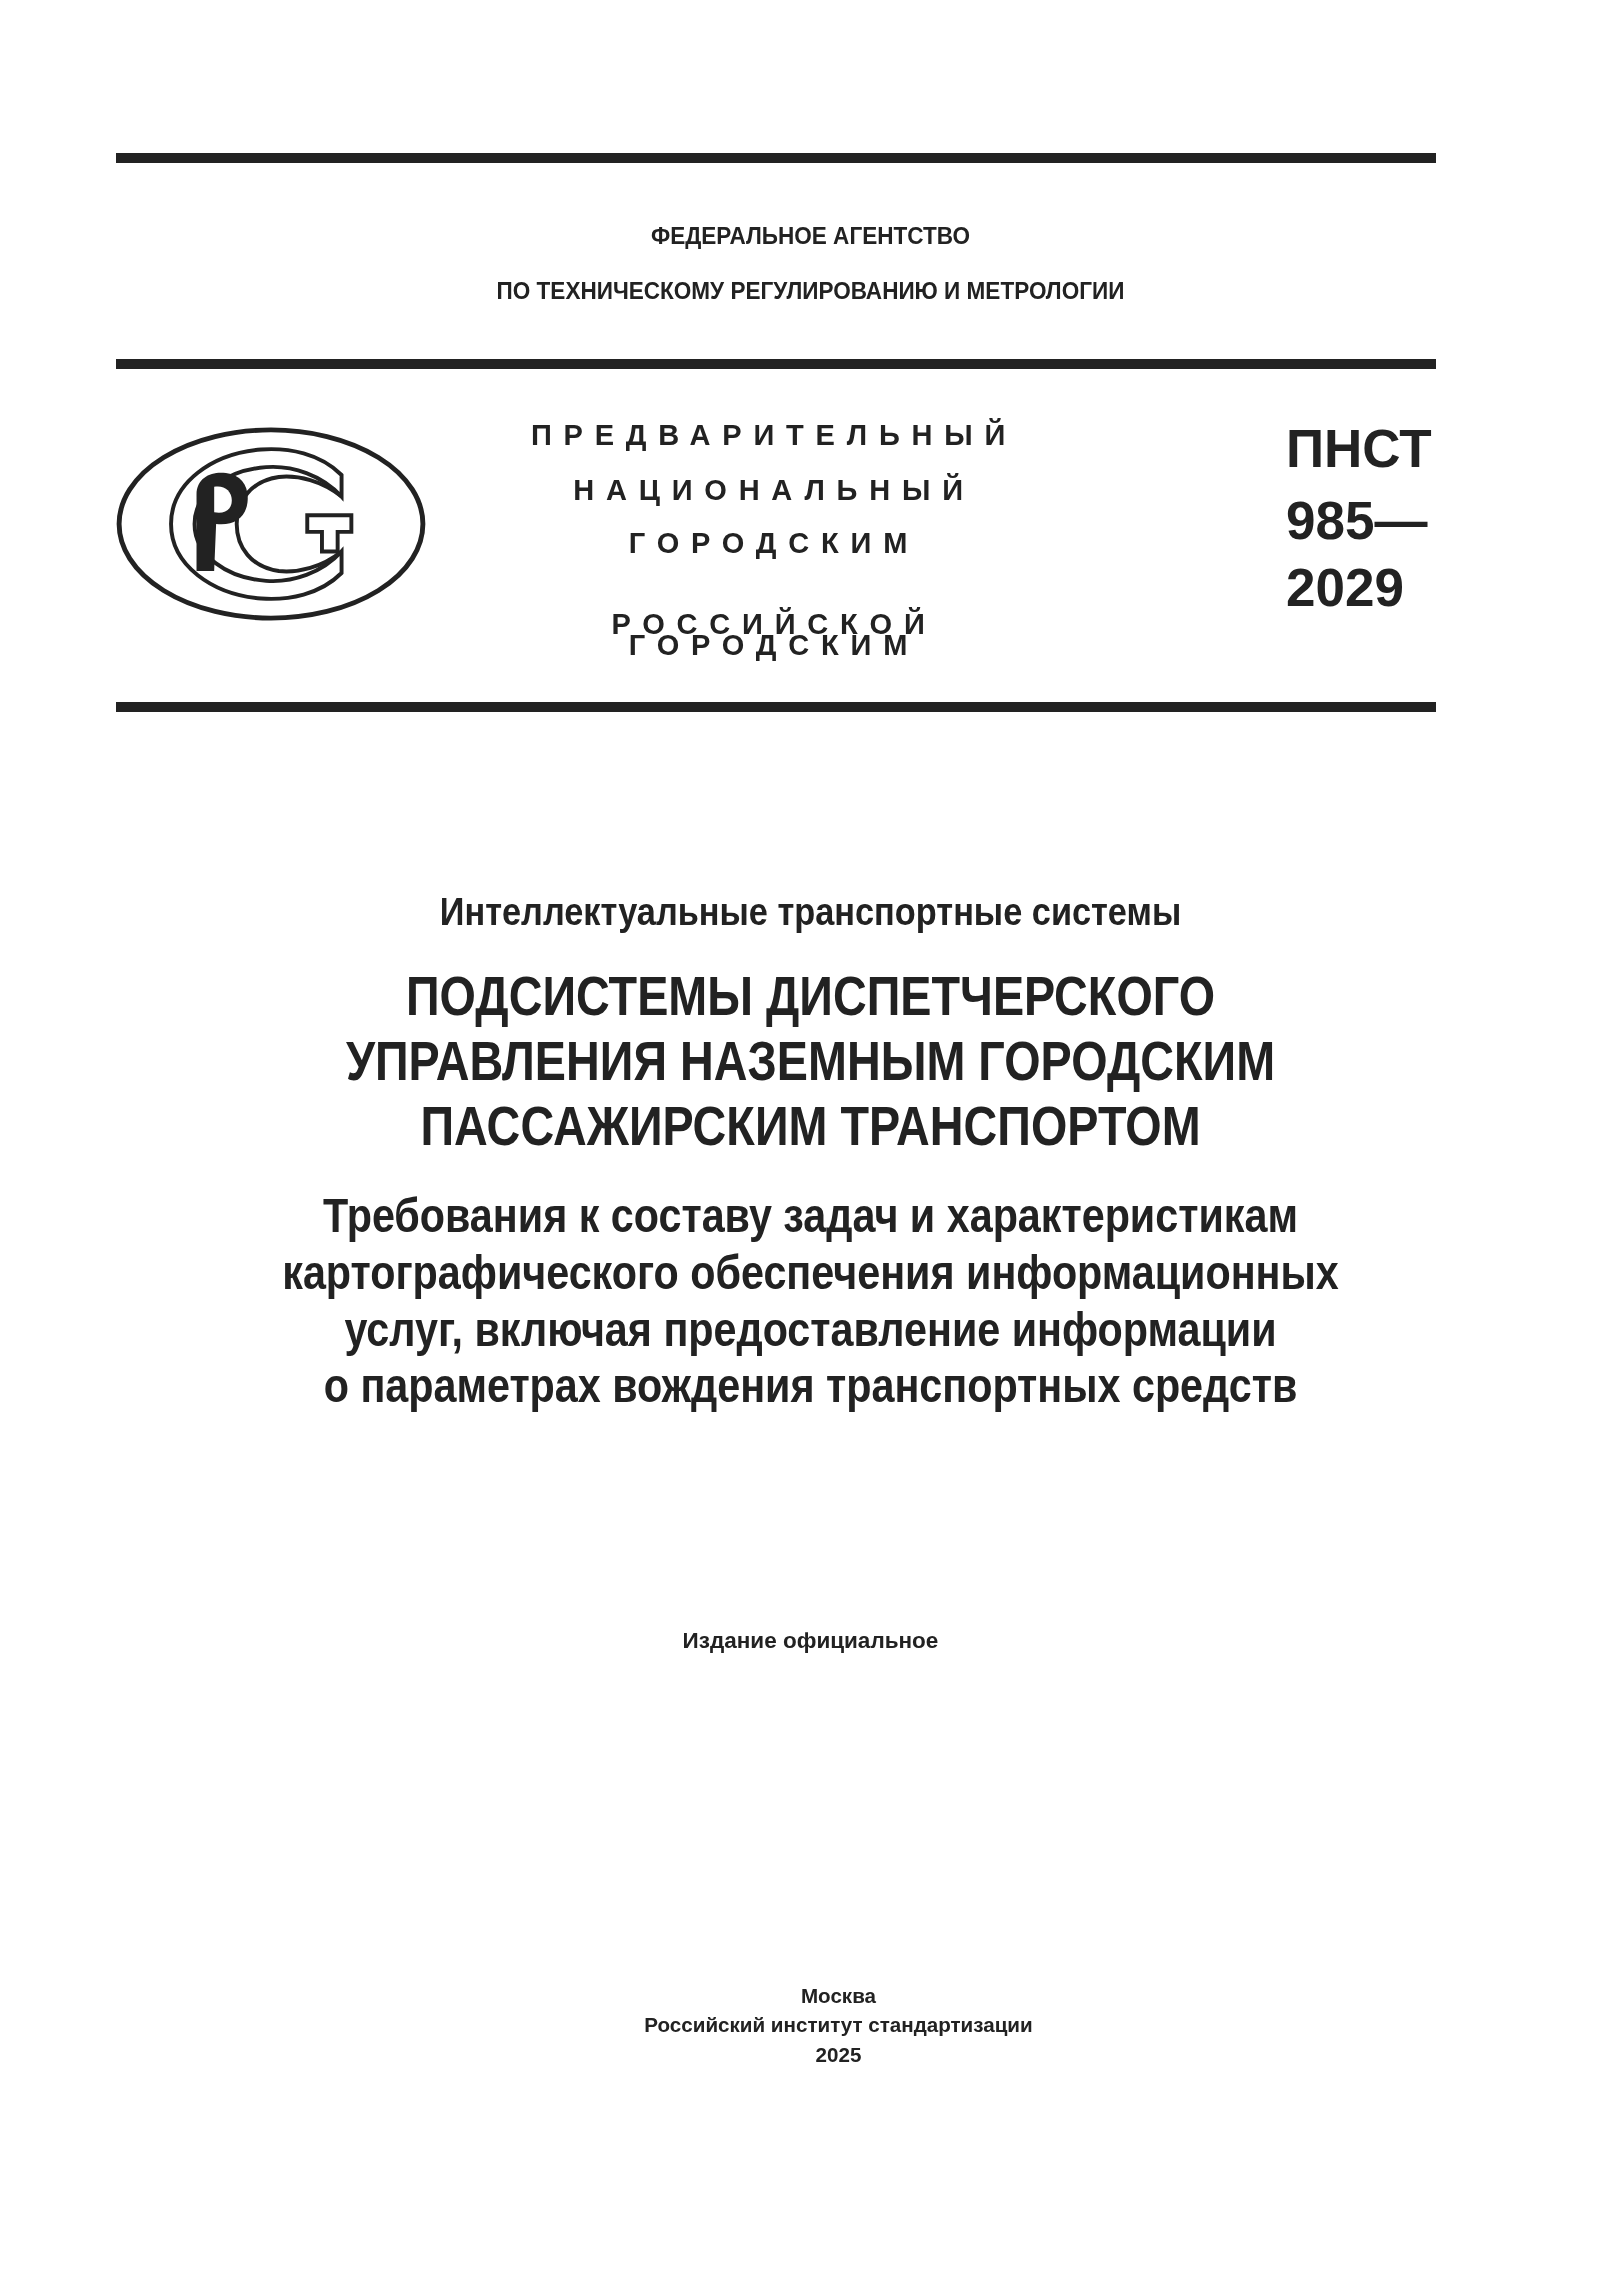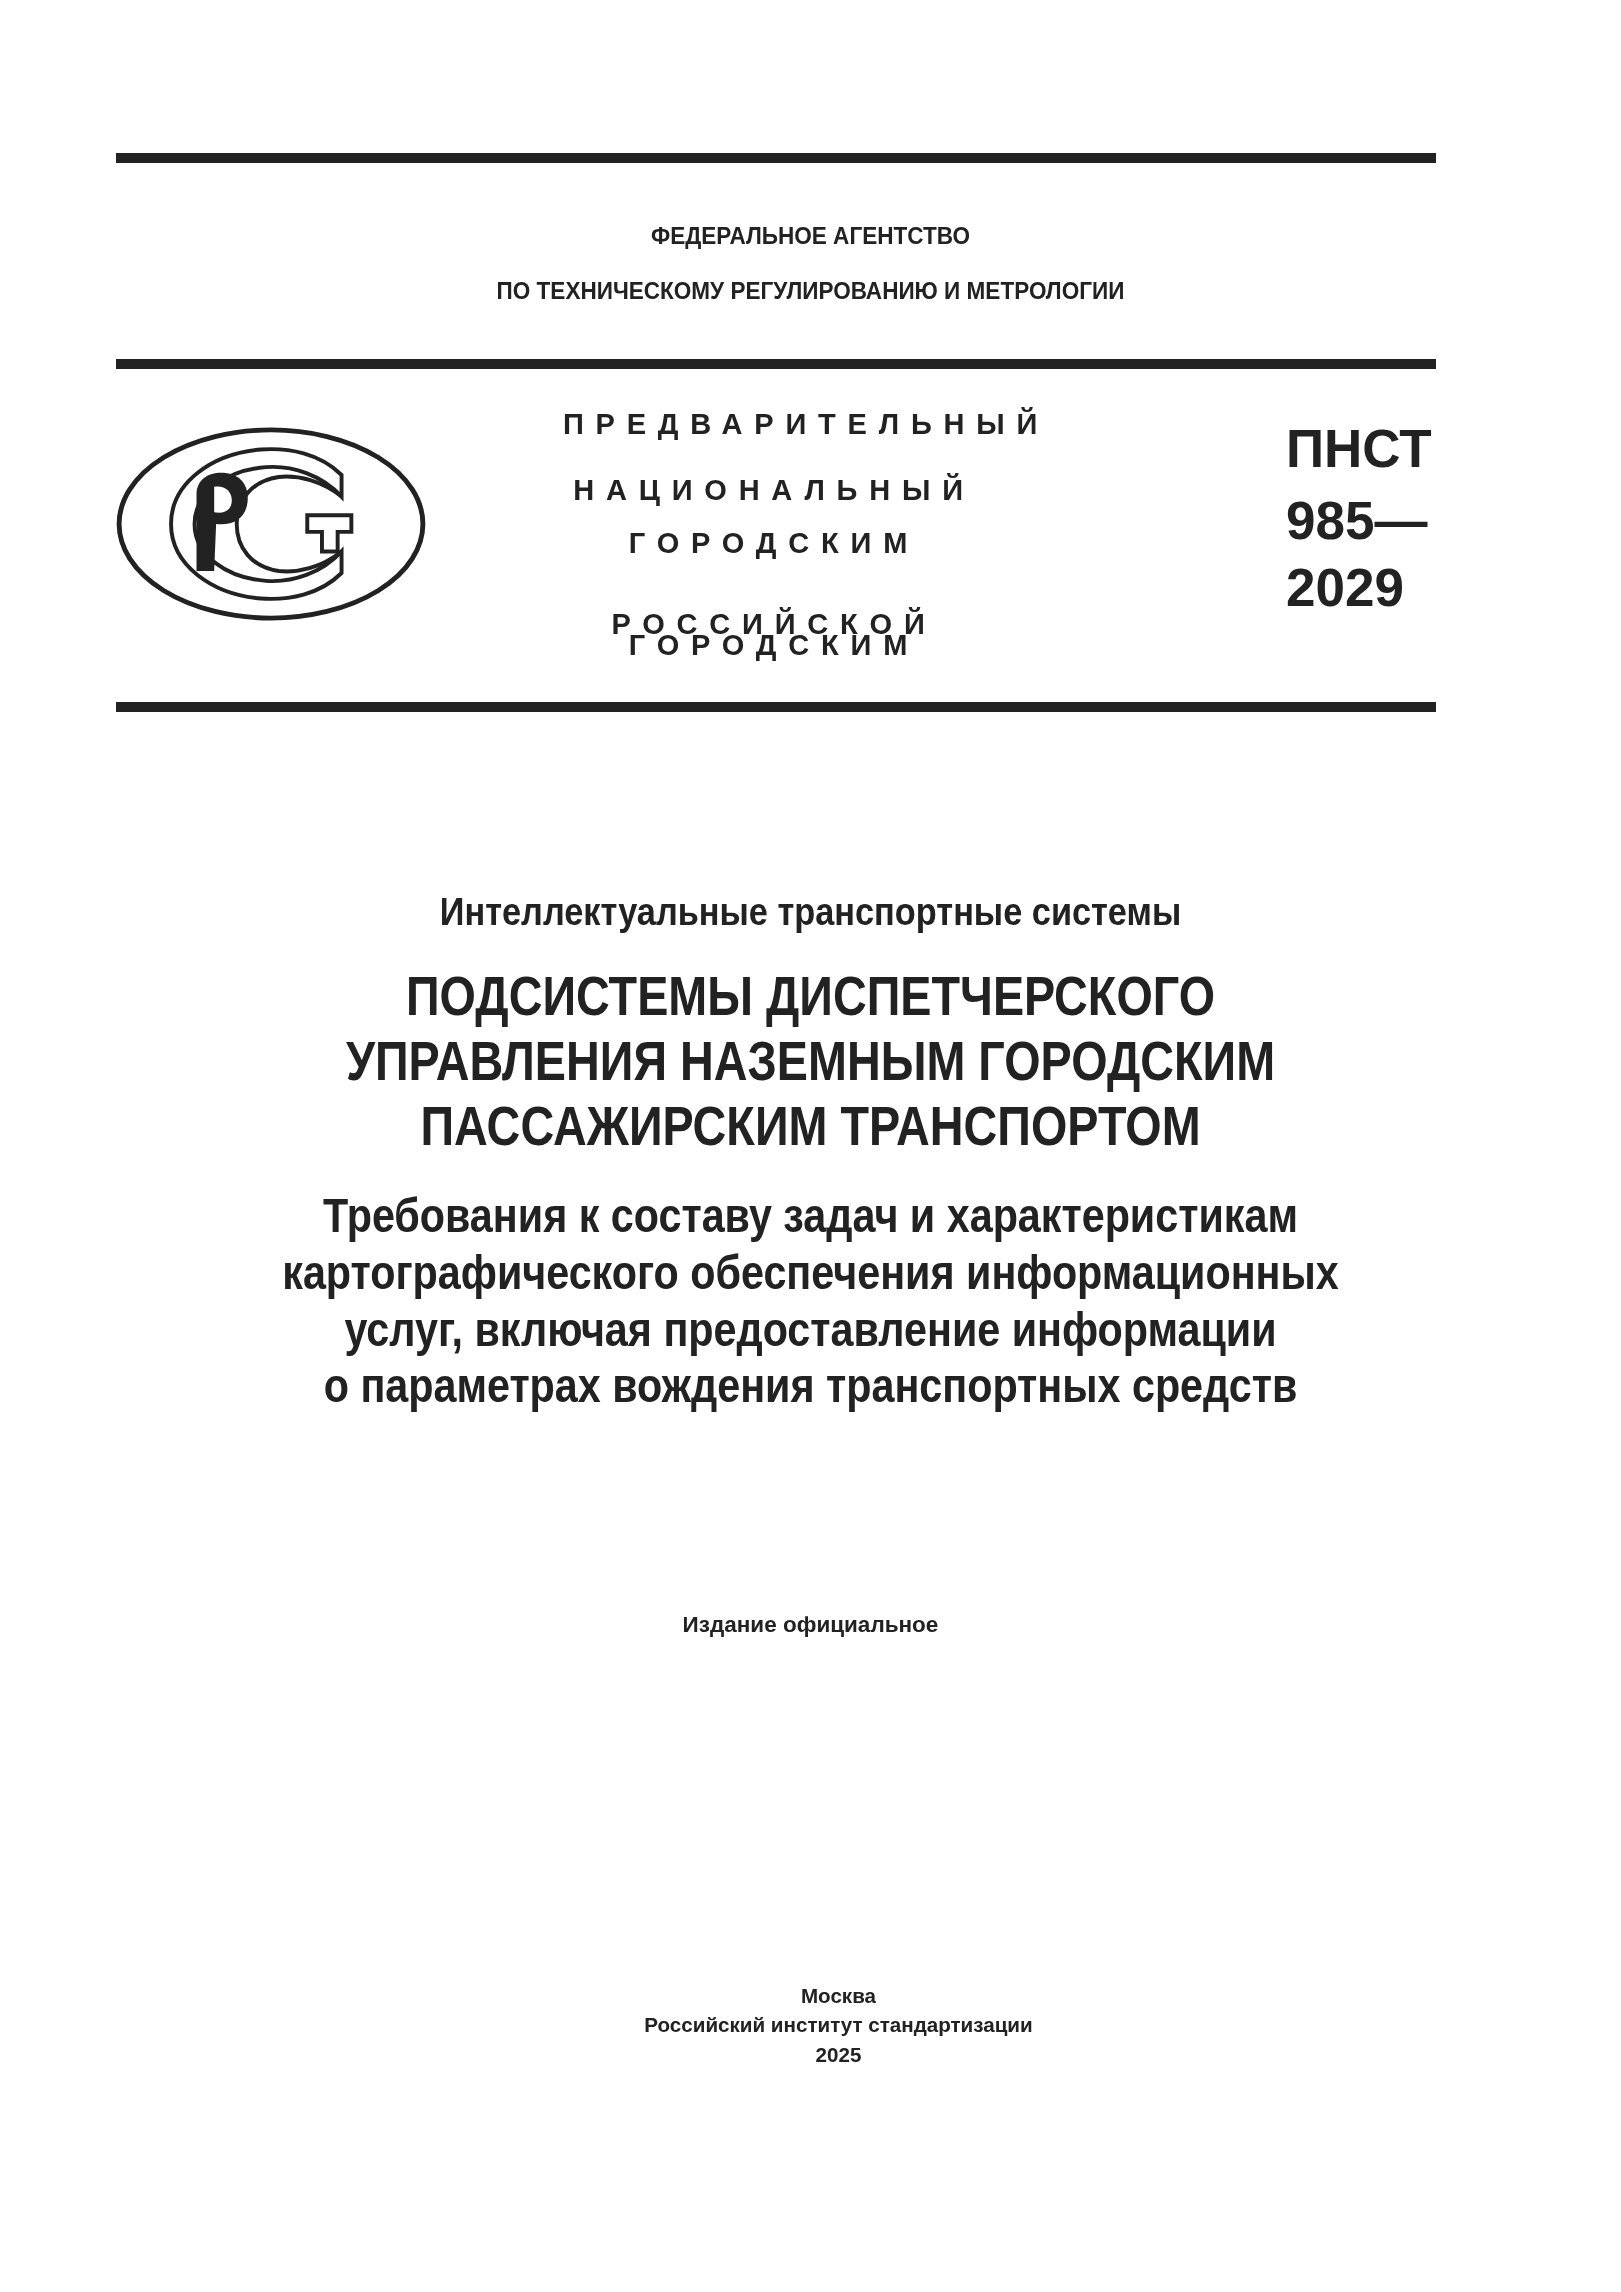--- a/index.html
+++ b/index.html
@@ -8,21 +8,21 @@
   .bar { position: absolute; left: 116px; width: 1320px; height: 9.8px; background: #222222; }
   .center { position: absolute; left: 0; width: 1621px; text-align: center; font-weight: bold; white-space: nowrap; }
   .agency { font-size: 24.5px; transform: scaleX(0.92); }
   .logo { position: absolute; left: 114px; top: 426px; width: 314px; height: 196px; }
   .prelim { position: absolute; left: 529px; width: 490px; text-align: center; font-weight: bold;
             font-size: 29px; letter-spacing: 11.8px; line-height: 29px; }
   .code { position: absolute; left: 1286px; font-weight: bold; font-size: 53px; line-height: 57px; }
   .series { font-size: 39px; transform: scaleX(0.88); }
   .title { font-size: 55px; transform: scaleX(0.85); }
   .subtitle { font-size: 48px; transform: scaleX(0.86); }
-  .edition { font-size: 22.5px; }
+  .edition { font-size: 22.5px; margin-top: 16px; }
   .imprint { font-size: 20.6px; padding-left: 28px; }
 </style>
 </head>
 <body>
 
 <div>
 
   <div class="bar" style="top:153px;"></div>
 
   <div class="center agency" style="top:222px;">ФЕДЕРАЛЬНОЕ АГЕНТСТВО</div>
@@ -37,21 +37,21 @@
 
     <path d="M232,72 C212,56 188,50 168,52 C140,56 125,76 125,100 C125,124 140,144 168,148 C188,150 212,144 232,128" fill="none" stroke="#222" stroke-width="4"></path>
 
     <path d="M84,148 L84,70 C84,52 100,46 114,48 C130,50 138,62 136,78 C134,94 122,102 104,100 L102,148 Z" fill="#222"></path>
     <path d="M102,62 C112,60 120,66 120,76 C120,86 112,90 102,88 Z" fill="#fff"></path>
 
     <path d="M197,91 L242,91 L242,108 L228,108 L228,128 L212,128 L212,108 L197,108 Z" fill="none" stroke="#222" stroke-width="4"></path>
   </svg>
 
   <div>
-    <div class="prelim" style="top:410px;margin-left:32px;">ПРЕДВАРИТЕЛЬНЫЙ</div>
+    <div class="prelim" style="top:421px;">ПРЕДВАРИТЕЛЬНЫЙ</div>
     <div class="prelim" style="top:476px;">НАЦИОНАЛЬНЫЙ</div>
     <div class="prelim" style="top:529px;">ГОРОДСКИМ</div>
     <div class="prelim" style="top:580px;margin-top:30px;">РОССИЙСКОЙ</div>
     <div class="prelim" style="top:631px;">ГОРОДСКИМ</div>
   </div>
 
   <div>
     <div class="code" style="top:420px;">ПНСТ</div>
     <div class="code" style="top:492px;">985—</div>
     <div class="code" style="top:559px;">2029</div>

